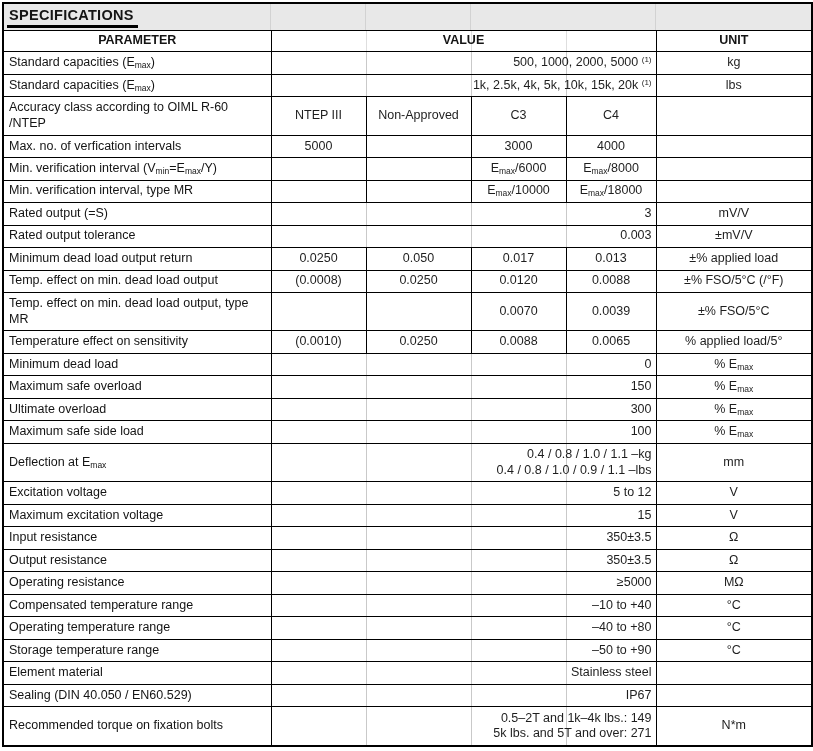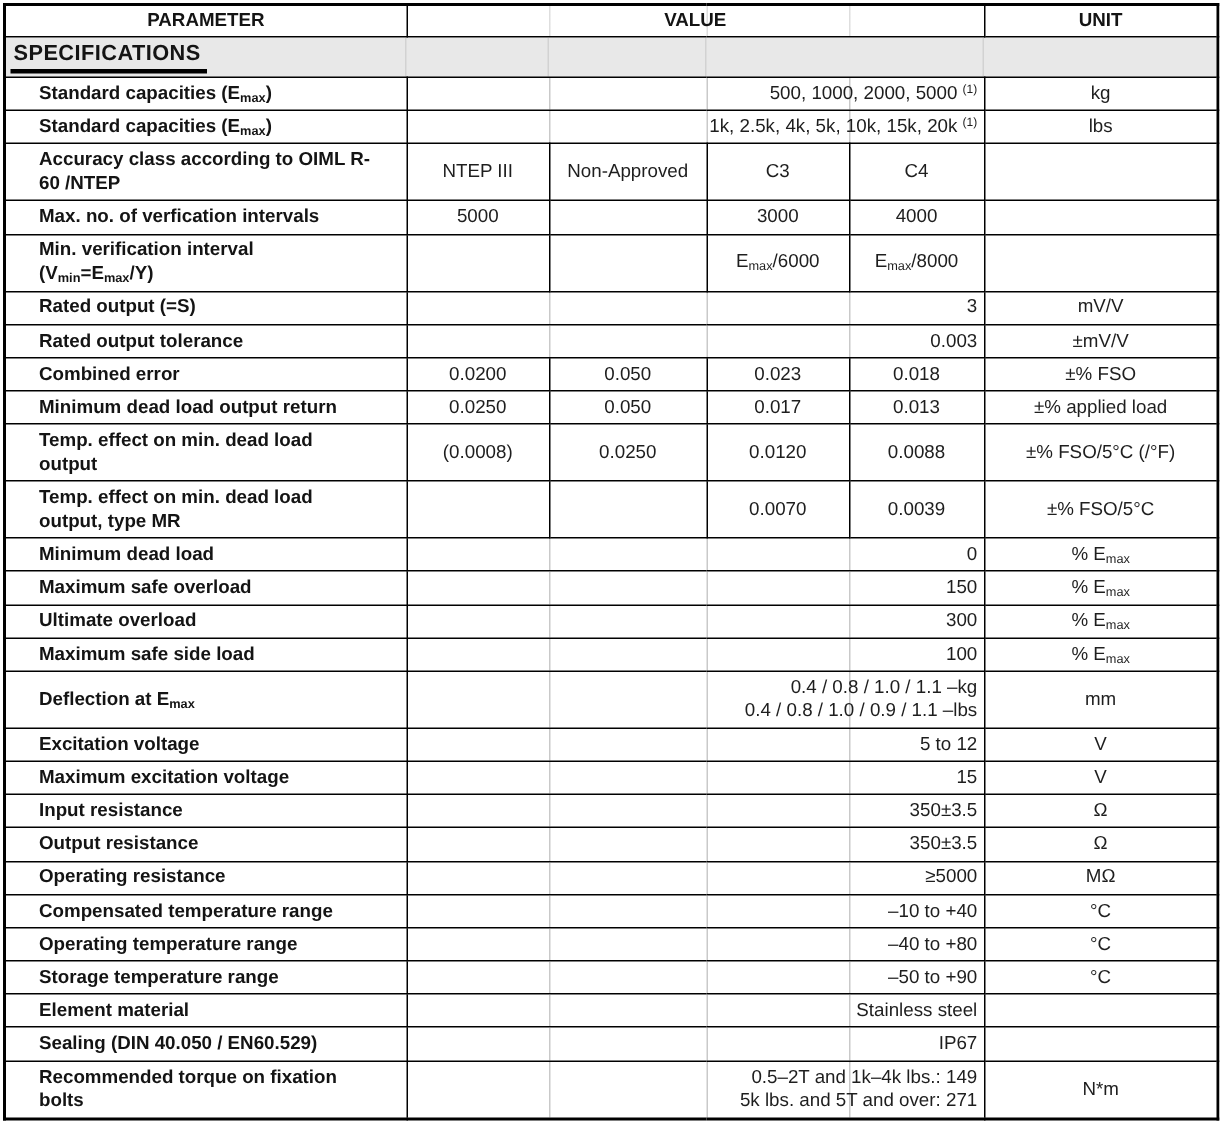--- a/index.html
+++ b/index.html
@@ -57,24 +57,24 @@
     vertical-align:middle;
   }
   .val-h{
     background-image:linear-gradient(#dedede,#dedede),linear-gradient(#dedede,#dedede),linear-gradient(#dedede,#dedede);
     background-size:1px 100%;
     background-position:94px 0,199px 0,294px 0;
     background-repeat:no-repeat;
   }
   
   td.param{
-    font-weight:700;
+    font-weight:400;
     font-size:12.5px;
     text-align:left;
-    padding:1px 22px;
+    padding:1px 5px;
     vertical-align:middle;
   }
   td.val, td.unit{
     font-size:12.5px;
     font-weight:400;
     text-align:center;
     vertical-align:middle;
     color:#1e1e1e;
   }
   
@@ -98,28 +98,28 @@
     <colgroup>
       <col class="c-param">
         <col class="c-v1">
         <col class="c-v2">
         <col class="c-v3">
         <col class="c-v4">
         <col class="c-unit">
     </colgroup>
     <thead>
       <tr>
+        <td colspan="6" class="title-cell">
+          <span class="title-text">SPECIFICATIONS</span>
+        </td>
+      </tr>
+      <tr>
         <th class="hdr">PARAMETER</th>
         <th class="hdr val-h" colspan="4">VALUE</th>
         <th class="hdr">UNIT</th>
-      </tr>
-      <tr>
-        <td colspan="6" class="title-cell">
-          <span class="title-text">SPECIFICATIONS</span>
-        </td>
       </tr>
     </thead>
     <tbody id="rows">
         <tr class="srow">
           <td class="param">Standard capacities (E<sub>max</sub>)</td>
           <td class="val span4" colspan="4">500, 1000, 2000, 5000 <sup>(1)</sup></td>
           <td class="unit">kg</td>
         </tr>
         <tr class="srow">
           <td class="param">Standard capacities (E<sub>max</sub>)</td>
@@ -144,36 +144,36 @@
         </tr>
         <tr class="srow">
           <td class="param">Min. verification interval (V<sub>min</sub>=E<sub>max</sub>/Y)</td>
           <td class="val"></td>
           <td class="val"></td>
           <td class="val">E<sub>max</sub>/6000</td>
           <td class="val">E<sub>max</sub>/8000</td>
           <td class="unit"></td>
         </tr>
         <tr class="srow">
+          <td class="param">Min. verification interval, type MR</td>
+          <td class="val"></td>
+          <td class="val"></td>
+          <td class="val">E<sub>max</sub>/10000</td>
+          <td class="val">E<sub>max</sub>/18000</td>
+          <td class="unit"></td>
+        </tr>
+        <tr class="srow">
           <td class="param">Rated output (=S)</td>
           <td class="val span4" colspan="4">3</td>
           <td class="unit">mV/V</td>
         </tr>
         <tr class="srow">
           <td class="param">Rated output tolerance</td>
           <td class="val span4" colspan="4">0.003</td>
           <td class="unit">±mV/V</td>
-        </tr>
-        <tr class="srow">
-          <td class="param">Combined error</td>
-          <td class="val">0.0200</td>
-          <td class="val">0.050</td>
-          <td class="val">0.023</td>
-          <td class="val">0.018</td>
-          <td class="unit">±% FSO</td>
         </tr>
         <tr class="srow">
           <td class="param">Minimum dead load output return</td>
           <td class="val">0.0250</td>
           <td class="val">0.050</td>
           <td class="val">0.017</td>
           <td class="val">0.013</td>
           <td class="unit">±% applied load</td>
         </tr>
         <tr class="srow">
@@ -186,20 +186,28 @@
         </tr>
         <tr class="srow tall">
           <td class="param">Temp. effect on min. dead load output, type MR</td>
           <td class="val"></td>
           <td class="val"></td>
           <td class="val">0.0070</td>
           <td class="val">0.0039</td>
           <td class="unit">±% FSO/5°C</td>
         </tr>
         <tr class="srow">
+          <td class="param">Temperature effect on sensitivity</td>
+          <td class="val">(0.0010)</td>
+          <td class="val">0.0250</td>
+          <td class="val">0.0088</td>
+          <td class="val">0.0065</td>
+          <td class="unit">% applied load/5°</td>
+        </tr>
+        <tr class="srow">
           <td class="param">Minimum dead load</td>
           <td class="val span4" colspan="4">0</td>
           <td class="unit">% E<sub>max</sub></td>
         </tr>
         <tr class="srow">
           <td class="param">Maximum safe overload</td>
           <td class="val span4" colspan="4">150</td>
           <td class="unit">% E<sub>max</sub></td>
         </tr>
         <tr class="srow">

